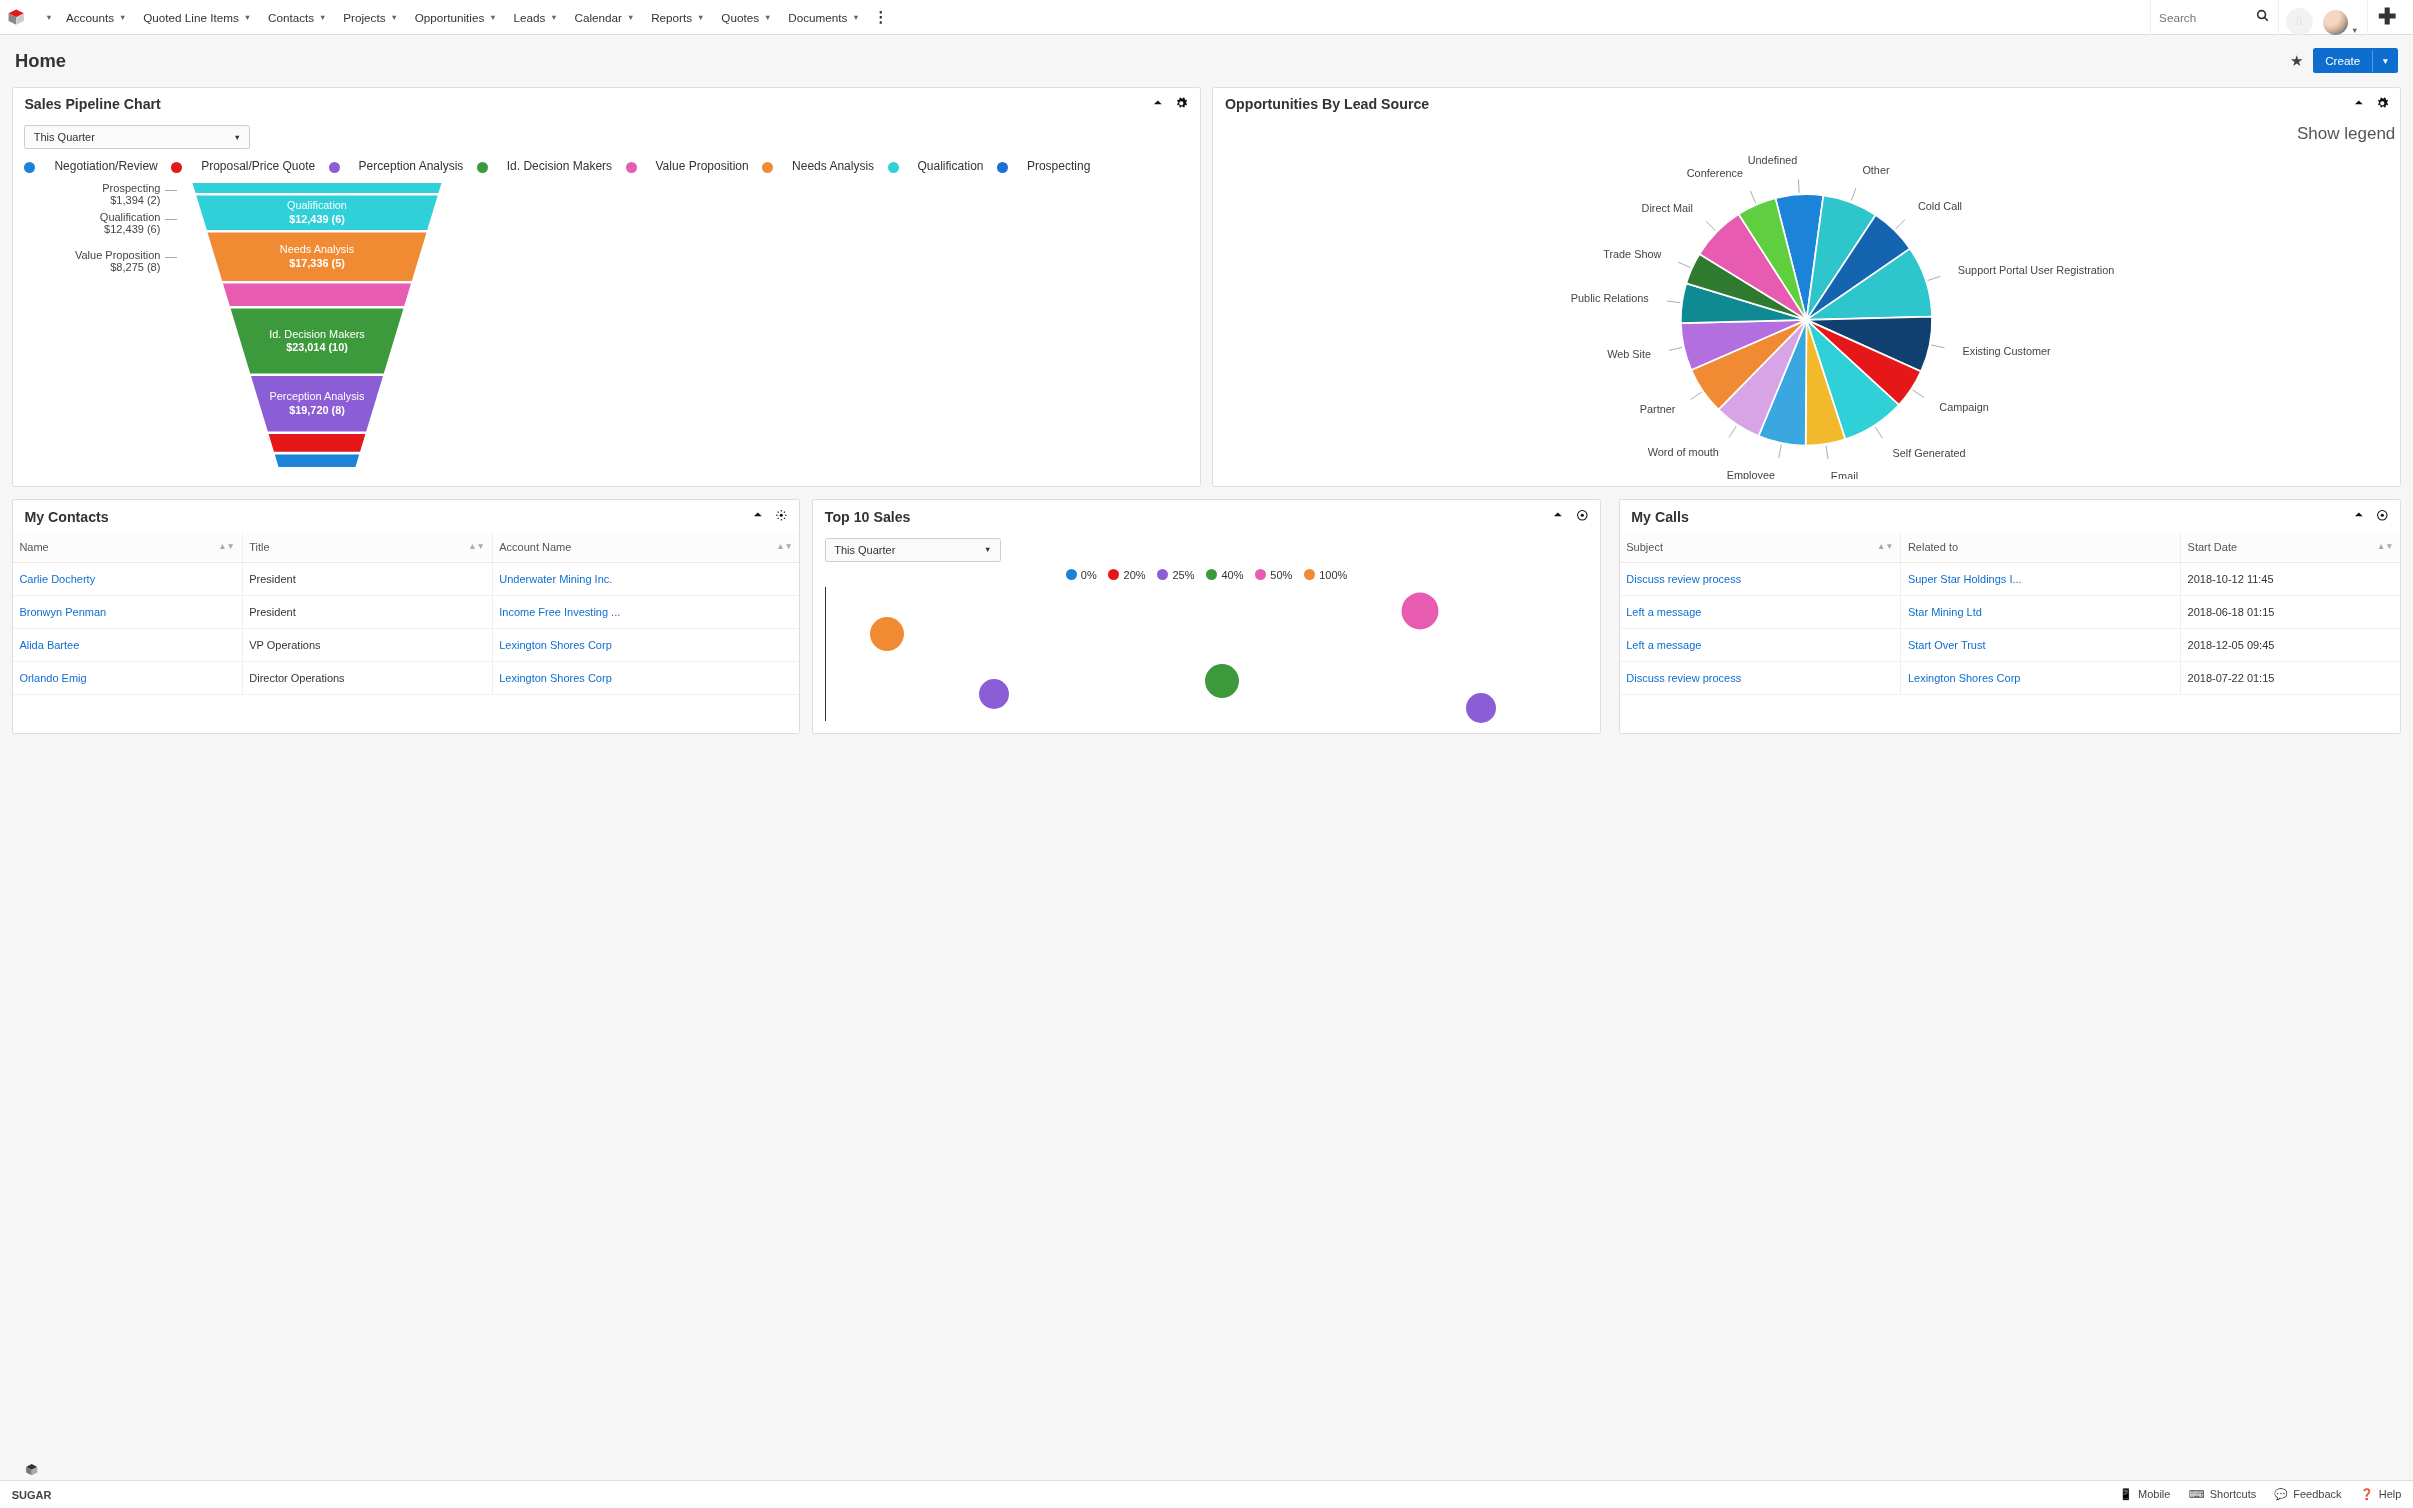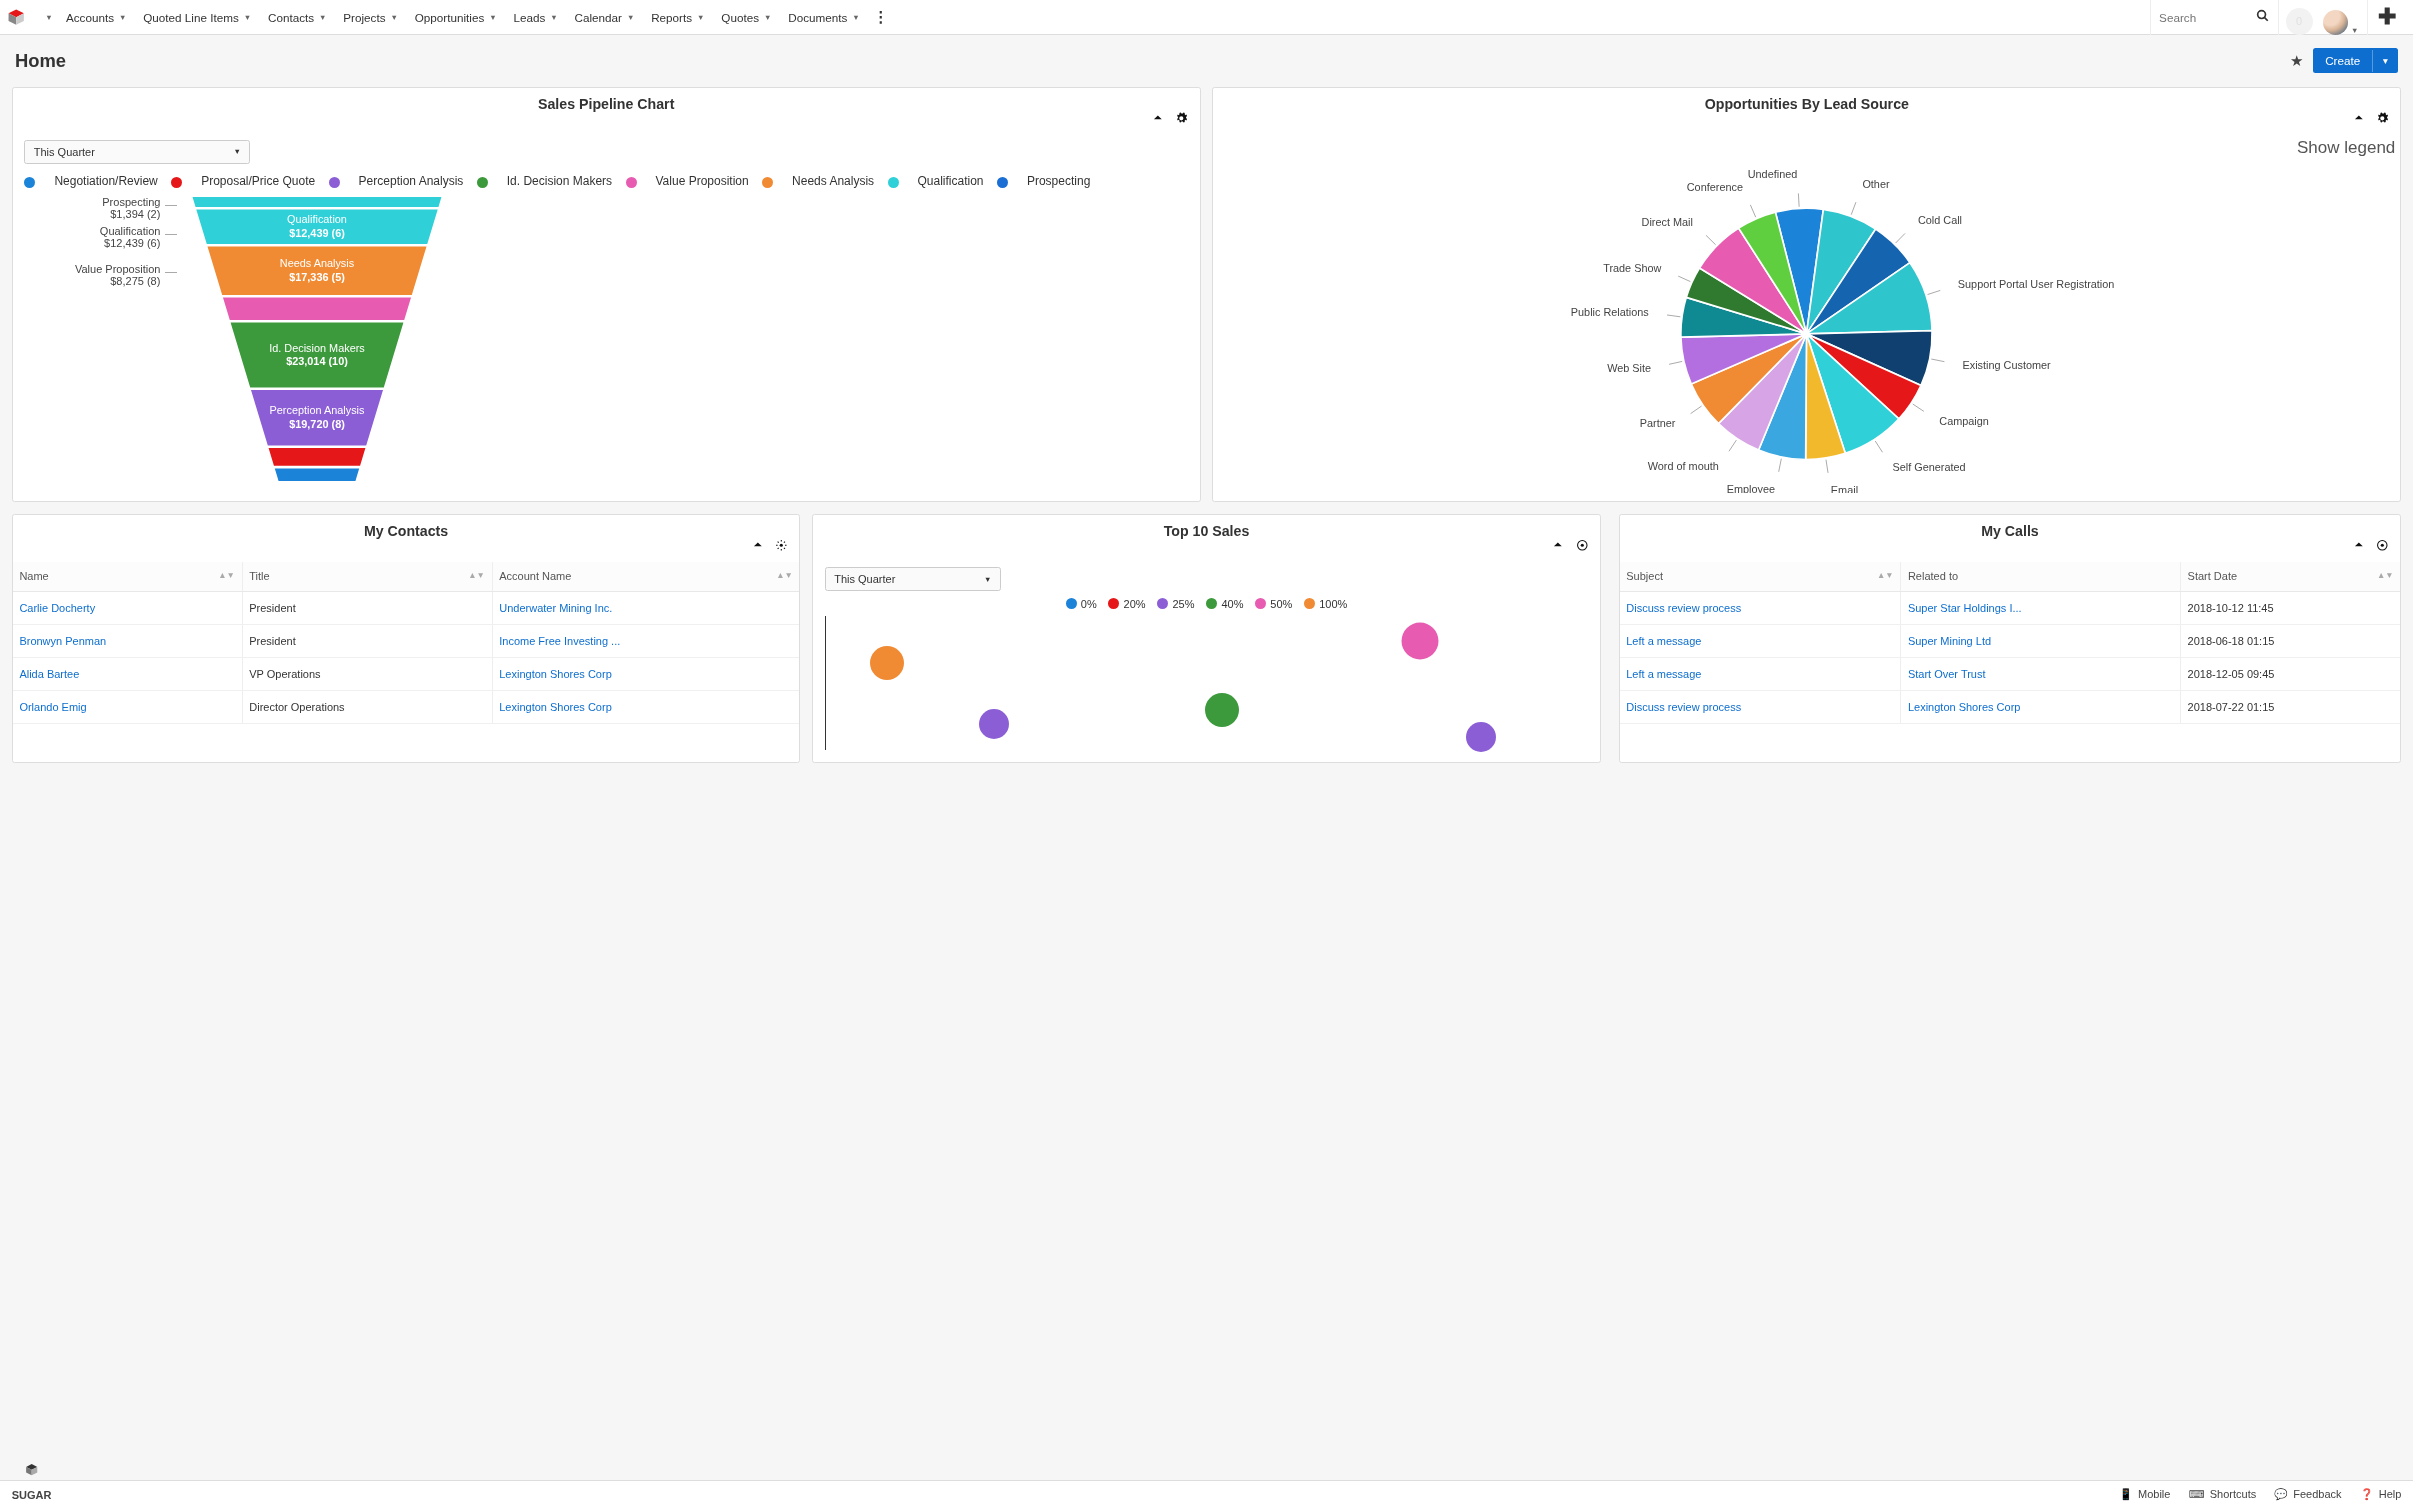--- a/index.html
+++ b/index.html
@@ -28,21 +28,21 @@
 .page-title { font-size:18.4px; font-weight:600; }
 .header-right { margin-left:auto; display:flex; align-items:center; gap:10px; }
 .star { font-size:15px; cursor:pointer; color:#444;}
 .create-btn { display:flex; align-items:center; background:#0d6ecf; color:#fff; border-radius:2.5px; overflow:hidden; cursor:pointer; }
 .create-btn .lbl { padding:5.9px 11.7px; font-size:11.7px; }
 .create-btn .split { padding:5.9px 8.4px; border-left:0.8px solid rgba(255,255,255,0.3); font-size:8.4px; }
 
 
 .dash { display:grid; grid-template-columns: 1fr 1fr; gap:11.7px; padding:0 11.7px 11.7px 11.7px; }
 .panel { background:#fff; border:0.8px solid #ddd; border-radius:2.5px; }
-.panel-head { display:flex; align-items:center; padding:8.4px 11.7px;flex-direction:column; }
+.panel-head { display:flex; align-items:center; padding:8.4px 11.7px; }
 .panel-title { font-size:14.2px; font-weight:600; }
 .panel-actions { margin-left:auto; display:flex; gap:11.7px; }
 .panel-actions span { cursor:pointer; }
 .panel-body { padding:5px 11.7px 11.7px 11.7px; }
 
 .dropdown { display:inline-flex; align-items:center; justify-content:space-between; border:0.8px solid #ccc; border-radius:2.5px; background:#fafafa; padding:5px 8.4px; font-size:11px; width:226px; cursor:pointer; }
 
 
 .legend { display:flex; flex-wrap:wrap; gap:6.7px 13.4px; margin:10px 0 8.4px 0; align-items:center;}
 .legend .li { display:flex; align-items:flex-end; gap:19px; font-size:12px; }
@@ -451,21 +451,21 @@
           </tr>
         </thead>
       <tbody id="calls-body">
           <tr style="position:relative">
             <td class="col-br"><a>Discuss review process</a></td>
             <td class="col-br"><a>Super Star Holdings I...</a></td>
             <td style="position:relative">2018-10-12 11:45</td>
           </tr>
           <tr style="position:relative">
             <td class="col-br"><a>Left a message</a></td>
-            <td class="col-br"><a>Super Mining Ltd</a></td>
+            <td class="col-br"><a>Star Mining Ltd</a></td>
             <td style="position:relative">2018-06-18 01:15</td>
           </tr>
           <tr style="position:relative">
             <td class="col-br"><a>Left a message</a></td>
             <td class="col-br"><a>Start Over Trust</a></td>
             <td style="position:relative">2018-12-05 09:45</td>
           </tr>
           <tr style="position:relative">
             <td class="col-br"><a>Discuss review process</a></td>
             <td class="col-br"><a>Lexington Shores Corp</a></td>

